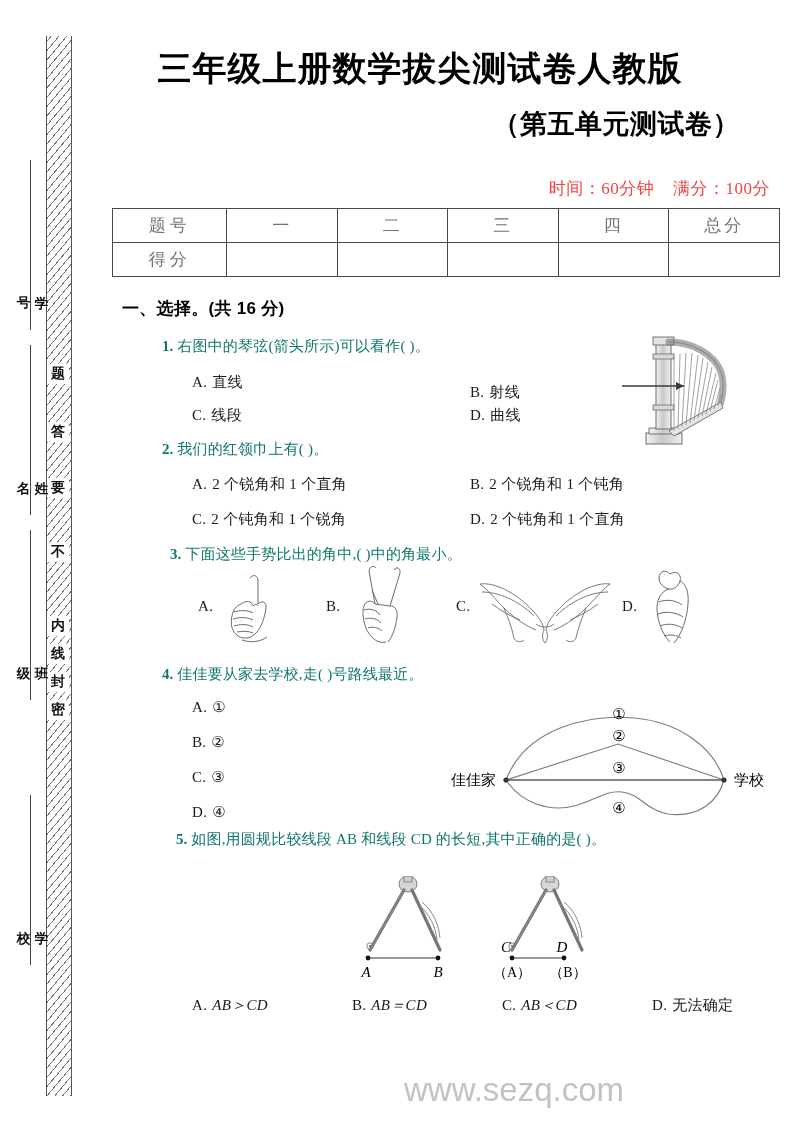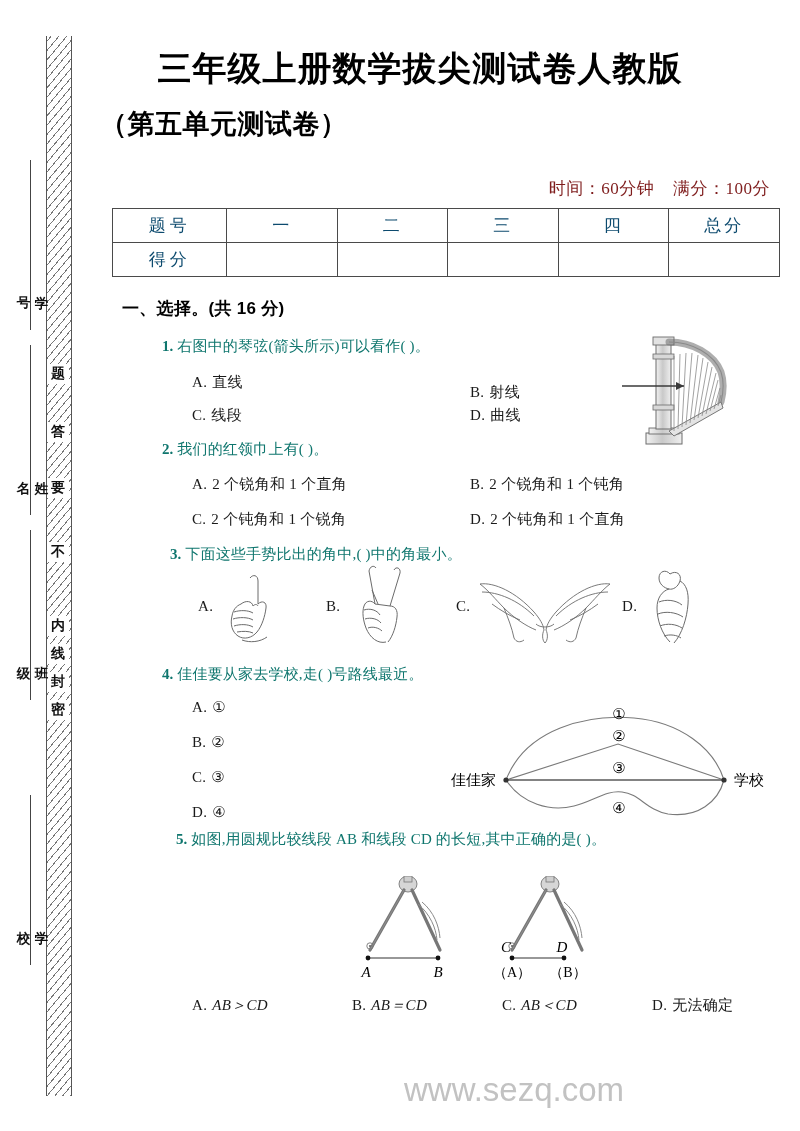--- a/index.html
+++ b/index.html
@@ -87,52 +87,52 @@
     font-size: 34px;
     font-weight: 700;
     letter-spacing: 1px;
     font-family: "Liberation Serif", "DejaVu Serif", serif;
     color: #000;
   }
   .title-sub {
     position: absolute;
     left: 0; top: 106px;
     width: 640px;
-    text-align: left;
+    text-align: right;
     font-size: 27px;
     font-weight: 700;
     letter-spacing: 0.5px;
     color: #000;
   }
   .meta-line {
     position: absolute;
     right: 30px; top: 177px;
     font-size: 17px;
     font-weight: 500;
-    color: #7f1d1d;
+    color: #ef4444;
     letter-spacing: 0.5px;
   }
   .meta-line span { margin-left: 14px; }
 
   
   .score-table {
     position: absolute;
     left: 12px; top: 208px;
     width: 668px;
     border-collapse: collapse;
     table-layout: fixed;
   }
   .score-table td {
     border: 1.1px solid #4a4a4a;
     height: 33px;
     text-align: center;
     vertical-align: middle;
     font-size: 17px;
     font-weight: 500;
-    color: #0c4a6e;
+    color: #737373;
     letter-spacing: 3px;
     padding: 0;
   }
   .score-table td.lead { letter-spacing: 4px; }
 
   
   .sec-head {
     position: absolute;
     left: 22px; top: 297px;
     font-size: 17px;

